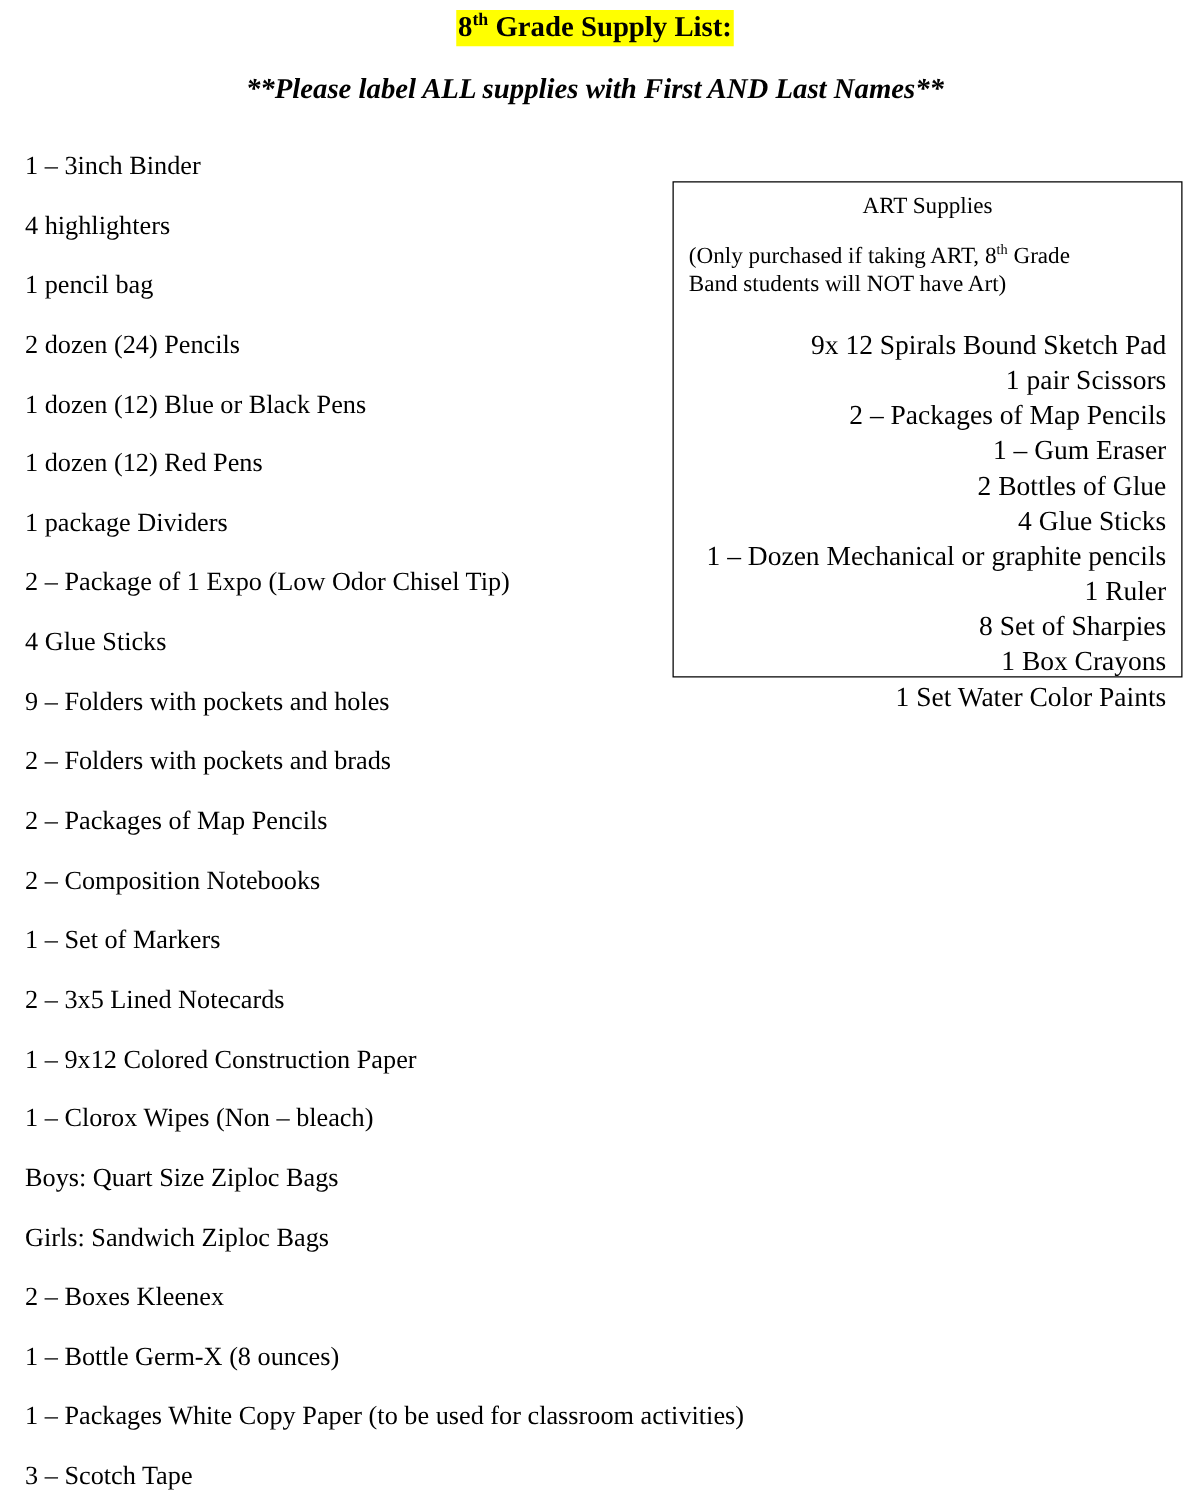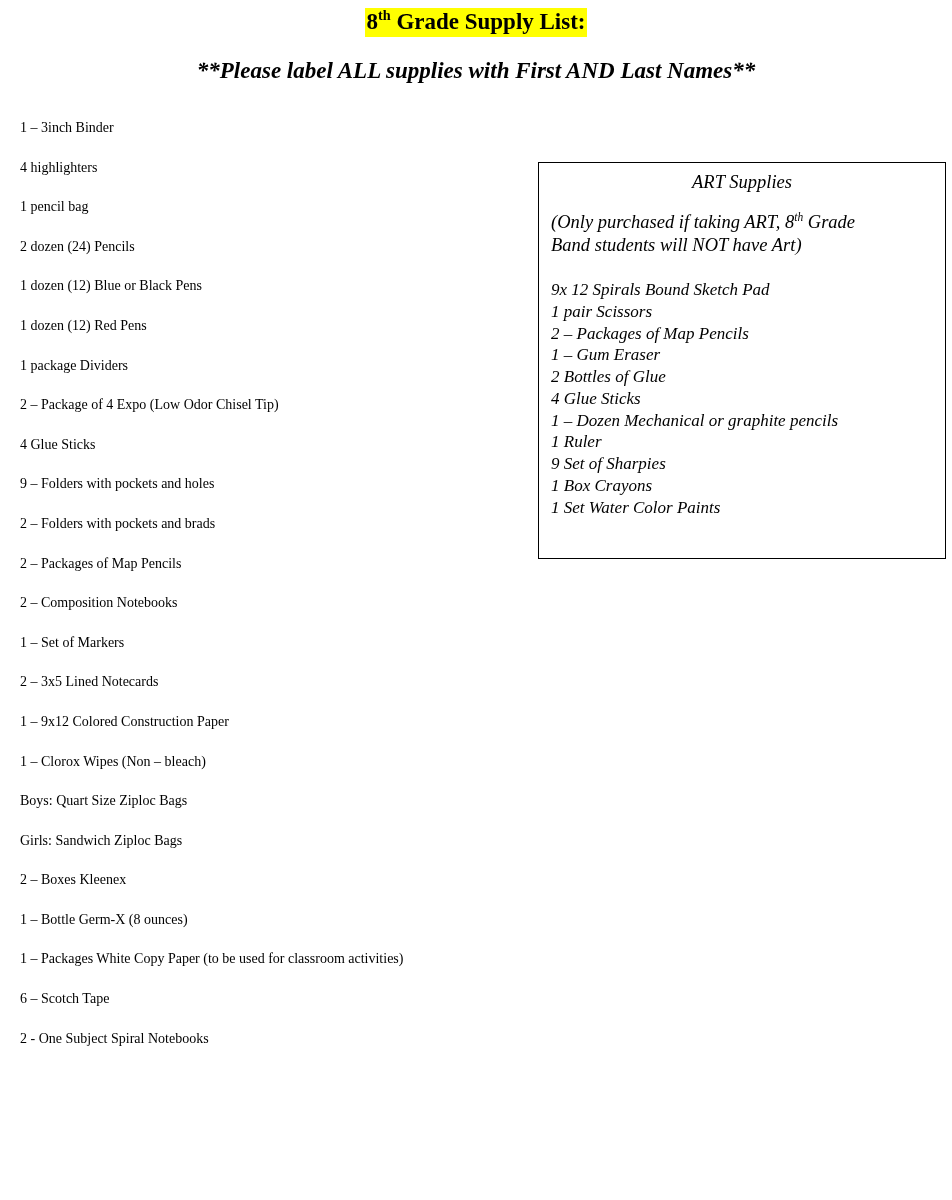--- a/index.html
+++ b/index.html
@@ -52,59 +52,59 @@
     font-style: italic;
   }
   
   .list {
     position: absolute;
     top: 112px;
     left: 20px;
     width: 500px;
   }
   .list-item {
-    font-size: 14px;
+    font-size: 21px;
     line-height: 1.15;
     margin-bottom: 23.5px;
     white-space: nowrap;
   }
   
   .art-box {
     position: absolute;
     left: 538px;
-    top: 154px;
+    top: 137px;
     width: 408px;
     height: 397px;
     border: 1.5px solid #000;
     box-sizing: border-box;
     padding: 8px 12px 0 12px;
-    font-style: italic;
   }
   .art-title {
     text-align: center;
     font-size: 18.5px;
     line-height: 1.28;
   }
   .art-note {
     font-size: 18.5px;
     line-height: 1.28;
     margin-top: 16px;
   }
   .art-note sup {
     font-size: 0.62em;
     vertical-align: super;
     line-height: 0;
   }
   .art-list {
     margin-top: 21px;
   }
   .art-item {
-    font-size: 17px;
+    font-size: 22px;
     line-height: 1.28;
     white-space: nowrap;
+    text-align: right;
   }
 </style>
 </head>
 <body>
 
 <div class="page">
 
   <div class="title-row">
     <span class="title"><span>8</span><sup>th</sup><span> Grade Supply List:</span></span>
   </div>
@@ -114,50 +114,50 @@
   </div>
 
   <div class="list" id="supply-list">
       <div class="list-item">1 – 3inch Binder</div>
       <div class="list-item">4 highlighters</div>
       <div class="list-item">1 pencil bag</div>
       <div class="list-item">2 dozen (24) Pencils</div>
       <div class="list-item">1 dozen (12) Blue or Black Pens</div>
       <div class="list-item">1 dozen (12) Red Pens</div>
       <div class="list-item">1 package Dividers</div>
-      <div class="list-item">2 – Package of 4 Expo (Low Odor Chisel Tip)</div>
+      <div class="list-item">2 – Package of 1 Expo (Low Odor Chisel Tip)</div>
       <div class="list-item">4 Glue Sticks</div>
       <div class="list-item">9 – Folders with pockets and holes</div>
       <div class="list-item">2 – Folders with pockets and brads</div>
       <div class="list-item">2 – Packages of Map Pencils</div>
       <div class="list-item">2 – Composition Notebooks</div>
       <div class="list-item">1 – Set of Markers</div>
       <div class="list-item">2 – 3x5 Lined Notecards</div>
       <div class="list-item">1 – 9x12 Colored Construction Paper</div>
       <div class="list-item">1 – Clorox Wipes (Non – bleach)</div>
       <div class="list-item">Boys:  Quart Size Ziploc Bags</div>
       <div class="list-item">Girls:  Sandwich Ziploc Bags</div>
       <div class="list-item">2 – Boxes Kleenex</div>
       <div class="list-item">1 – Bottle Germ-X (8 ounces)</div>
       <div class="list-item">1 – Packages White Copy Paper (to be used for classroom activities)</div>
-      <div class="list-item">6 – Scotch Tape</div>
+      <div class="list-item">3 – Scotch Tape</div>
       <div class="list-item">2 -  One Subject Spiral Notebooks</div>
     </div>
 
   <div class="art-box">
     <div class="art-title">ART Supplies</div>
     <div class="art-note"><span>(Only purchased if taking ART, 8</span><sup>th</sup><span> Grade</span><br><span>Band students will NOT have Art)</span></div>
     <div class="art-list" id="art-list">
         <div class="art-item">9x 12 Spirals Bound Sketch Pad</div>
         <div class="art-item">1 pair Scissors</div>
         <div class="art-item">2 – Packages of Map Pencils</div>
         <div class="art-item">1 – Gum Eraser</div>
         <div class="art-item">2 Bottles of Glue</div>
         <div class="art-item">4 Glue Sticks</div>
         <div class="art-item">1 – Dozen Mechanical or graphite pencils</div>
         <div class="art-item">1 Ruler</div>
-        <div class="art-item">9 Set of Sharpies</div>
+        <div class="art-item">8 Set of Sharpies</div>
         <div class="art-item">1 Box Crayons</div>
         <div class="art-item">1 Set Water Color Paints</div>
       </div>
   </div>
 
 </div>
 
 </body></html>

